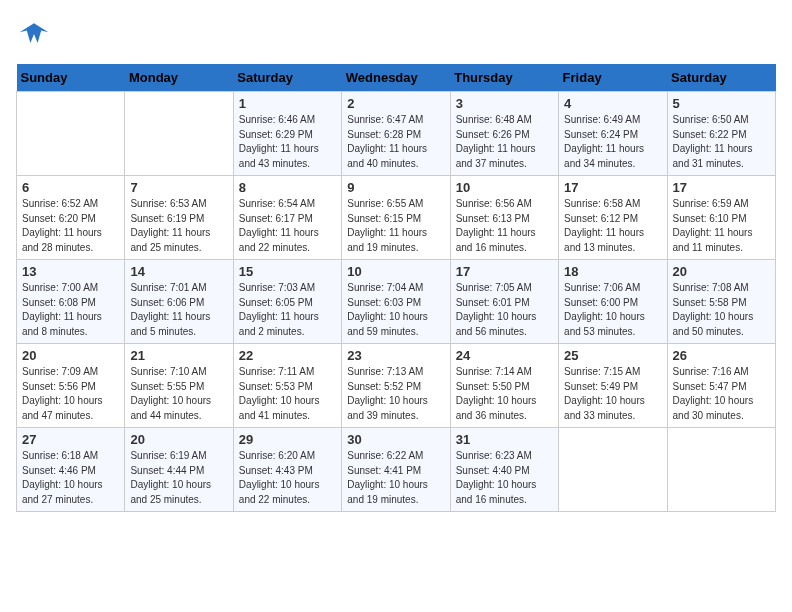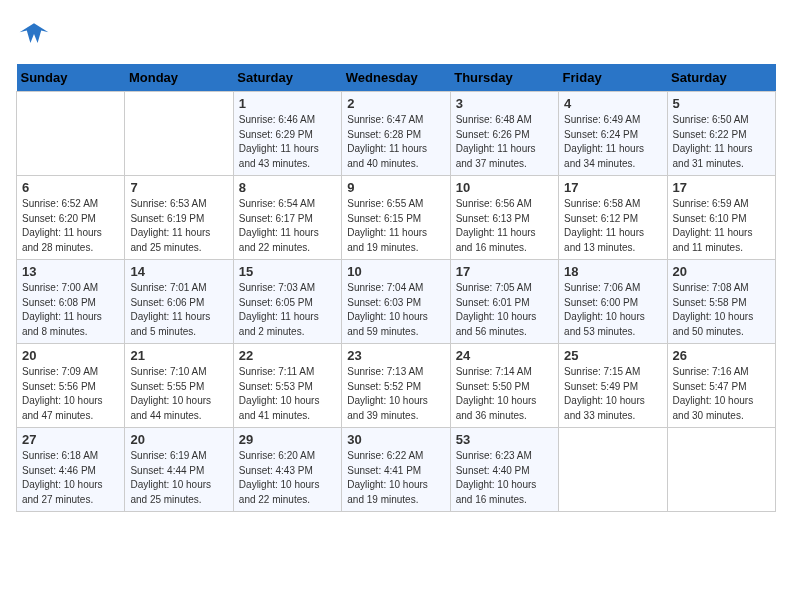--- a/index.html
+++ b/index.html
@@ -245,20 +245,20 @@
         </td>
         <td>
           <span class="day-num">29</span>
           <div class="cell-content">Sunrise: 6:20 AM<br>Sunset: 4:43 PM<br>Daylight: 10 hours and 22 minutes.</div>
         </td>
         <td>
           <span class="day-num">30</span>
           <div class="cell-content">Sunrise: 6:22 AM<br>Sunset: 4:41 PM<br>Daylight: 10 hours and 19 minutes.</div>
         </td>
         <td>
-          <span class="day-num">53</span>
+          <span class="day-num">31</span>
           <div class="cell-content">Sunrise: 6:23 AM<br>Sunset: 4:40 PM<br>Daylight: 10 hours and 16 minutes.</div>
         </td>
         <td class="empty-cell"></td>
         <td class="empty-cell"></td>
       </tr>
     </tbody>
 </table>
 
 </body></html>

